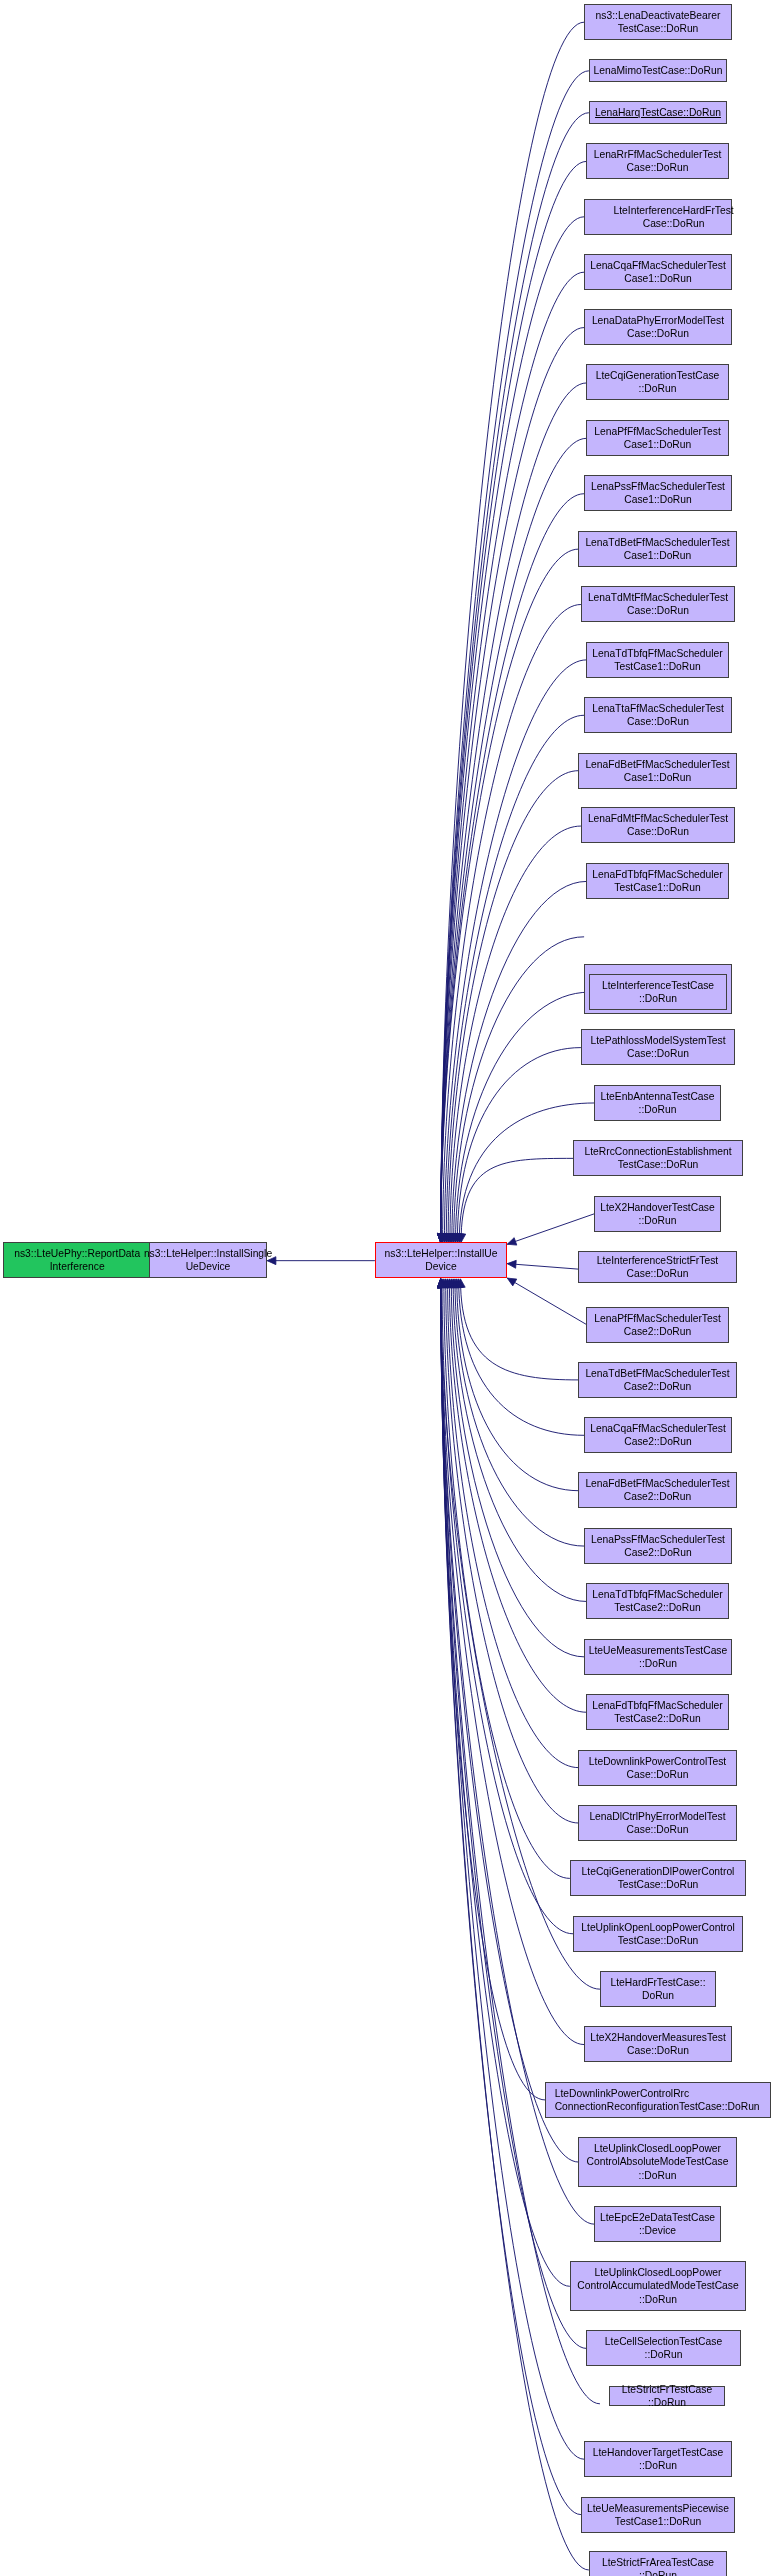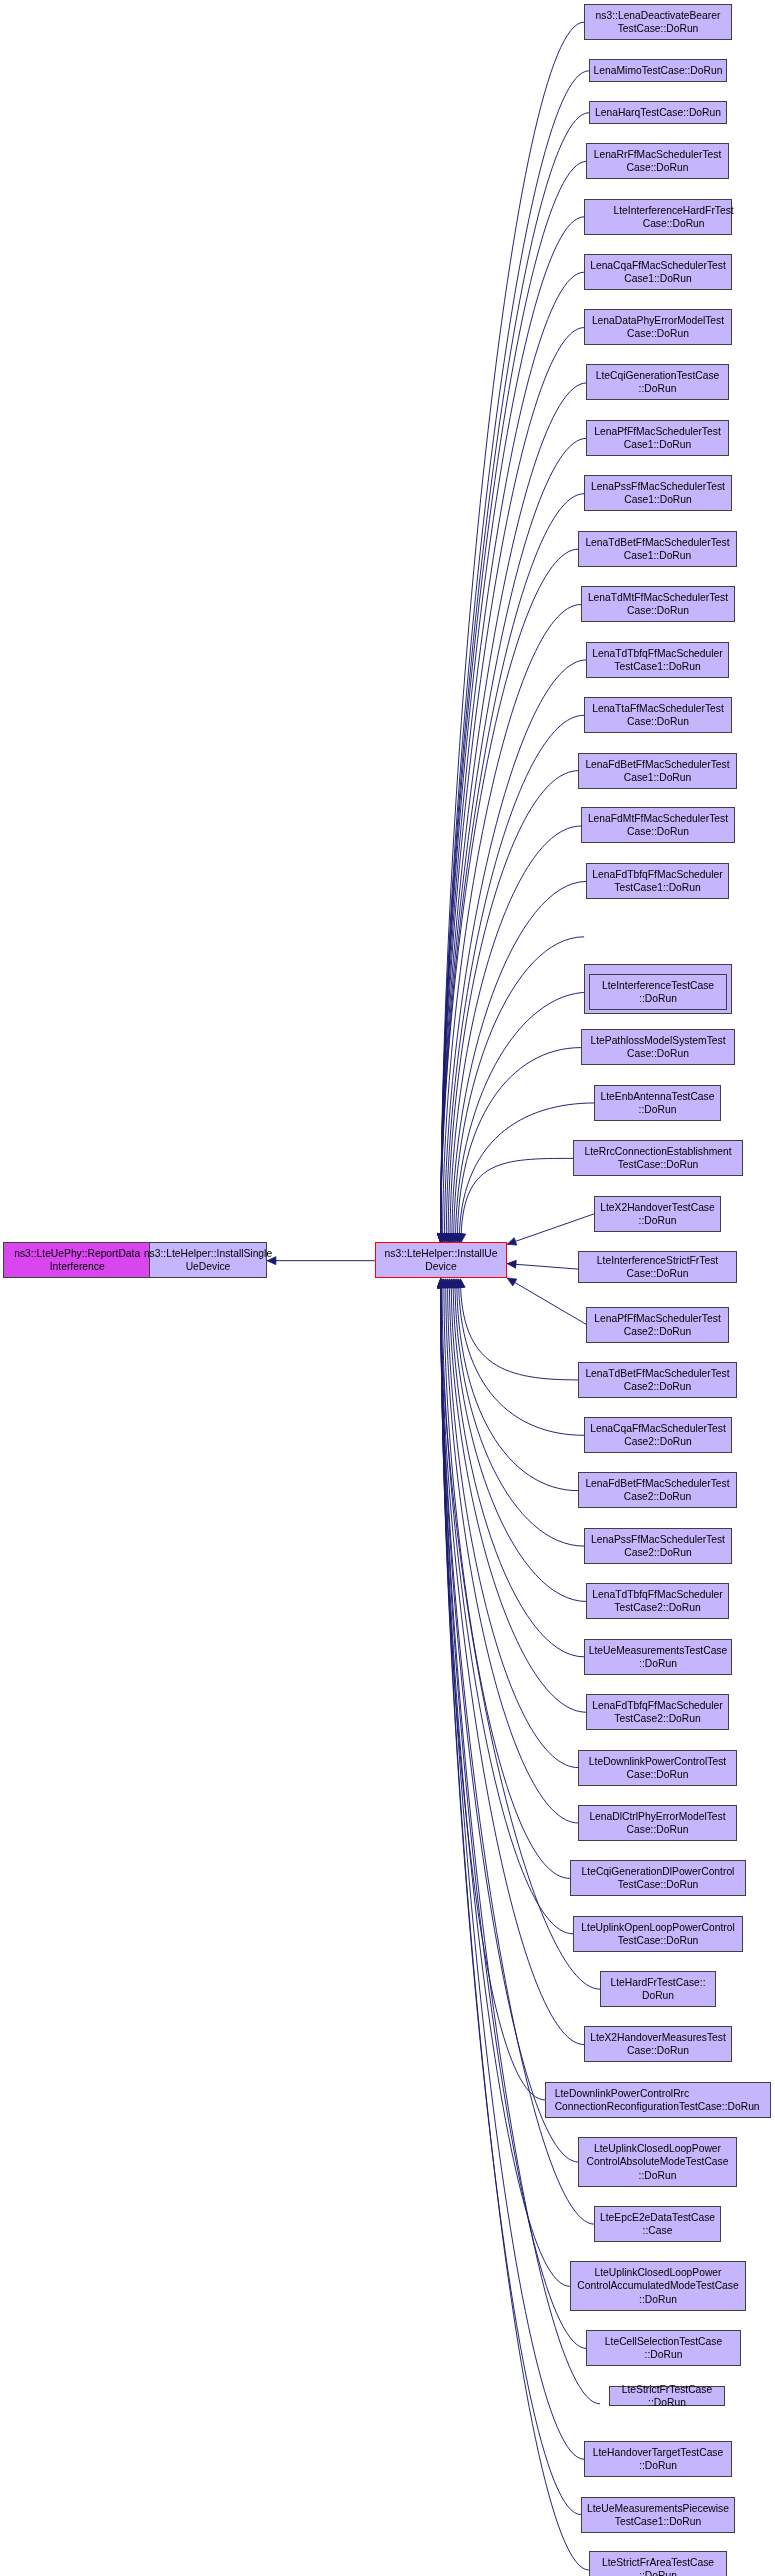--- a/index.html
+++ b/index.html
@@ -2,21 +2,21 @@
 <html style="font-size:12.7px"><head>
 <meta charset="utf-8">
 <style>
   html, body { margin: 0; padding: 0; background: #ffffff; }
   body { width: 776px; height: 2576px; position: relative; overflow: hidden;
          font-family: "Liberation Sans", "DejaVu Sans", sans-serif; }
   #edges { position: absolute; left: 0; top: 0; }
   .node { position: absolute; box-sizing: border-box; border: 0.8px solid #404040; background: #c4b5fd;
           color: #000; font-size: 10.3px; line-height: 13.5px; text-align: center;
           display: flex; align-items: center; justify-content: center; padding: 1.6px 4.8px; }
-  .node.focus { background: #d946ef; }
+  .node.focus { background: #22c55e; }
   .node.highlight { border-color: #ff0000; }
   .node.left-align { justify-content: flex-start; text-align: left; padding-left: 8.7px; }
   .node span { white-space: pre-line; }
 </style>
 </head>
 <body>
 
 <svg id="edges" width="776" height="2576" viewBox="0 0 979 3251">
     <line x1="188" y1="1591" x2="202" y2="1591" stroke="#191970" stroke-width="1.2"></line>
     <polygon points="191,1591 202,1596 202,1586" fill="#191970" stroke="#191970"></polygon>
@@ -132,21 +132,21 @@
 </div>
 
 <div id="callers">
     <div class="node" style="left: 584px; top: 4px; width: 148px; height: 36px;">
       <span>ns3::LenaDeactivateBearer
 TestCase::DoRun</span>
     </div>
     <div class="node" style="left: 589px; top: 59px; width: 138px; height: 23px;">
       <span>LenaMimoTestCase::DoRun</span>
     </div>
-    <div class="node" style="left: 589px; top: 101px; width: 138px; height: 23px;">
+    <div class="node" style="left: 589px; top: 101px; width: 138px; height: 23px; text-decoration: underline;">
       <span>LenaHarqTestCase::DoRun</span>
     </div>
     <div class="node" style="left: 586px; top: 143px; width: 143px; height: 36px;">
       <span>LenaRrFfMacSchedulerTest
 Case::DoRun</span>
     </div>
     <div class="node" style="left: 584px; top: 199px; width: 148px; height: 36px; padding-left: 36px;">
       <span>LteInterferenceHardFrTest
 Case::DoRun</span>
     </div>
@@ -286,21 +286,21 @@
       <span>LteDownlinkPowerControlRrc
 ConnectionReconfigurationTestCase::DoRun</span>
     </div>
     <div class="node" style="left: 578px; top: 2137px; width: 159px; height: 50px;">
       <span>LteUplinkClosedLoopPower
 ControlAbsoluteModeTestCase
 ::DoRun</span>
     </div>
     <div class="node" style="left: 594px; top: 2206px; width: 127px; height: 36px;">
       <span>LteEpcE2eDataTestCase
-::Case</span>
+::Device</span>
     </div>
     <div class="node" style="left: 570px; top: 2261px; width: 176px; height: 50px;">
       <span>LteUplinkClosedLoopPower
 ControlAccumulatedModeTestCase
 ::DoRun</span>
     </div>
     <div class="node" style="left: 586px; top: 2330px; width: 155px; height: 36px;">
       <span>LteCellSelectionTestCase
 ::DoRun</span>
     </div>

